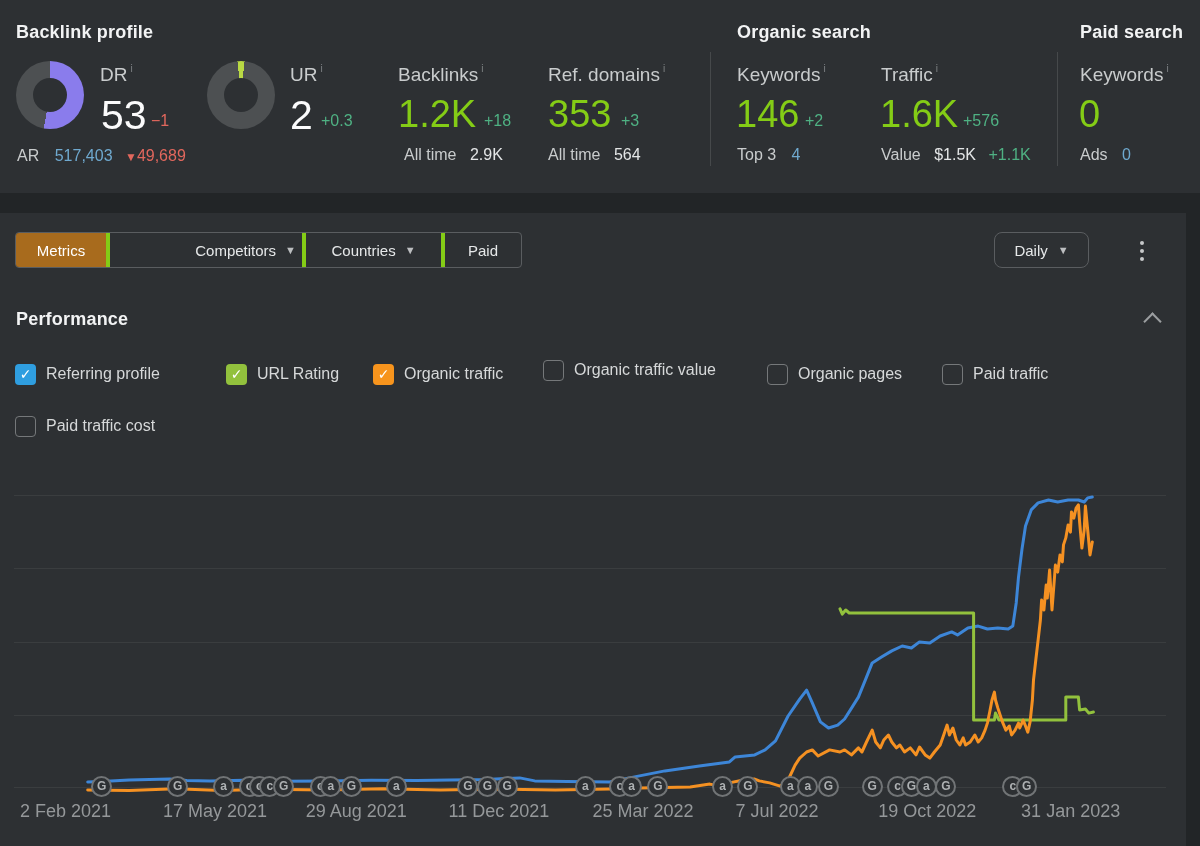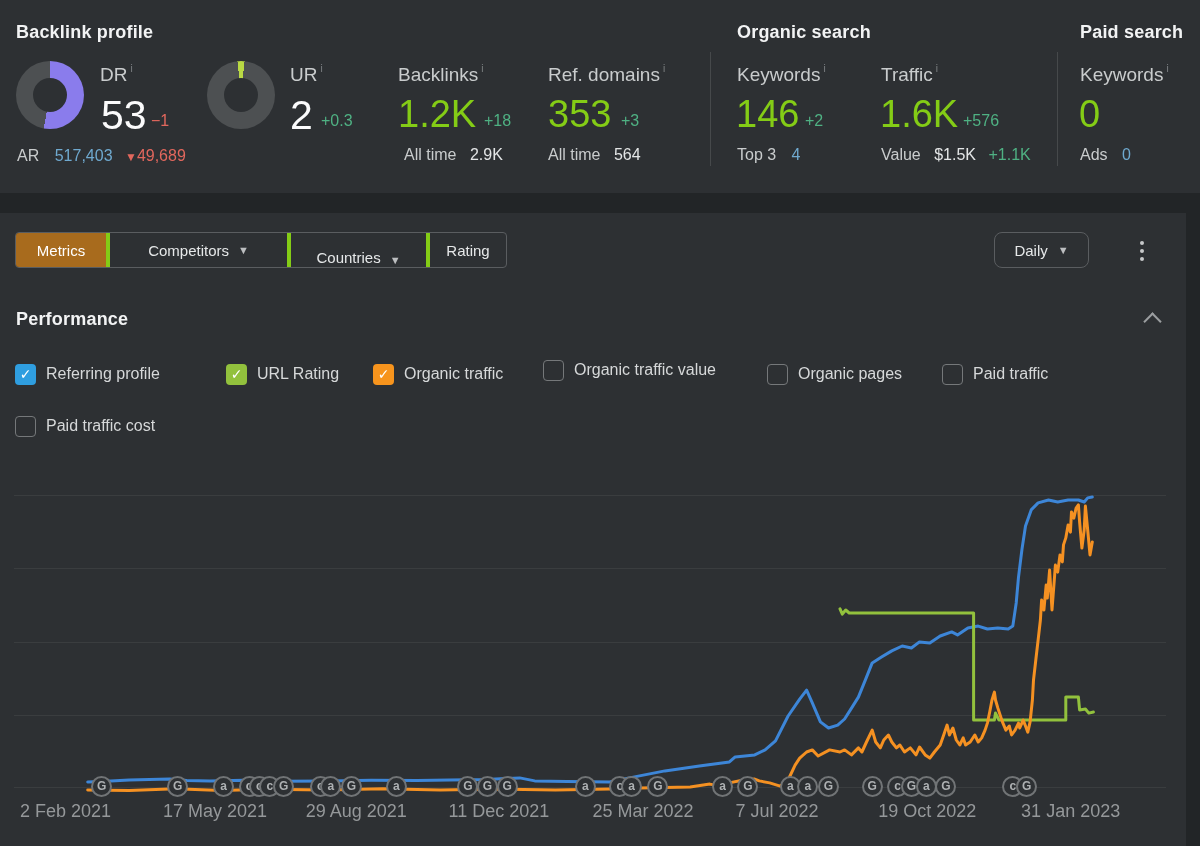--- a/index.html
+++ b/index.html
@@ -119,30 +119,30 @@
     <span class="blue" style="margin-left:10px;">0</span>
   </div>
 </div>
 
 <div class="panel-main">
 
   <div class="abs btn-group" id="toolbar-tabs" style="left:15px;top:19px;">
       <button class="gbtn selected" style="width: 94px;">
         <span>Metrics</span>
       </button>
-      <button class="gbtn" style="width: 181px;">
+      <button class="gbtn" style="width: 196px; justify-content: flex-end;">
         <span>Competitors</span>
         <span class="caret">▼</span>
       </button>
-      <button class="gbtn" style="width: 139px; align-items: flex-end;">
+      <button class="gbtn" style="width: 139px;">
         <span>Countries</span>
         <span class="caret">▼</span>
       </button>
       <button class="gbtn" style="width: 76px;">
-        <span>Rating</span>
+        <span>Paid</span>
       </button>
     </div>
 
   <button class="abs daily-btn" style="left:994px;top:19px;">
     <span>Daily</span>
     <span class="caret">▼</span>
   </button>
 
   <div class="abs kebab" style="left:1130px;top:21px;">
     <i></i>

